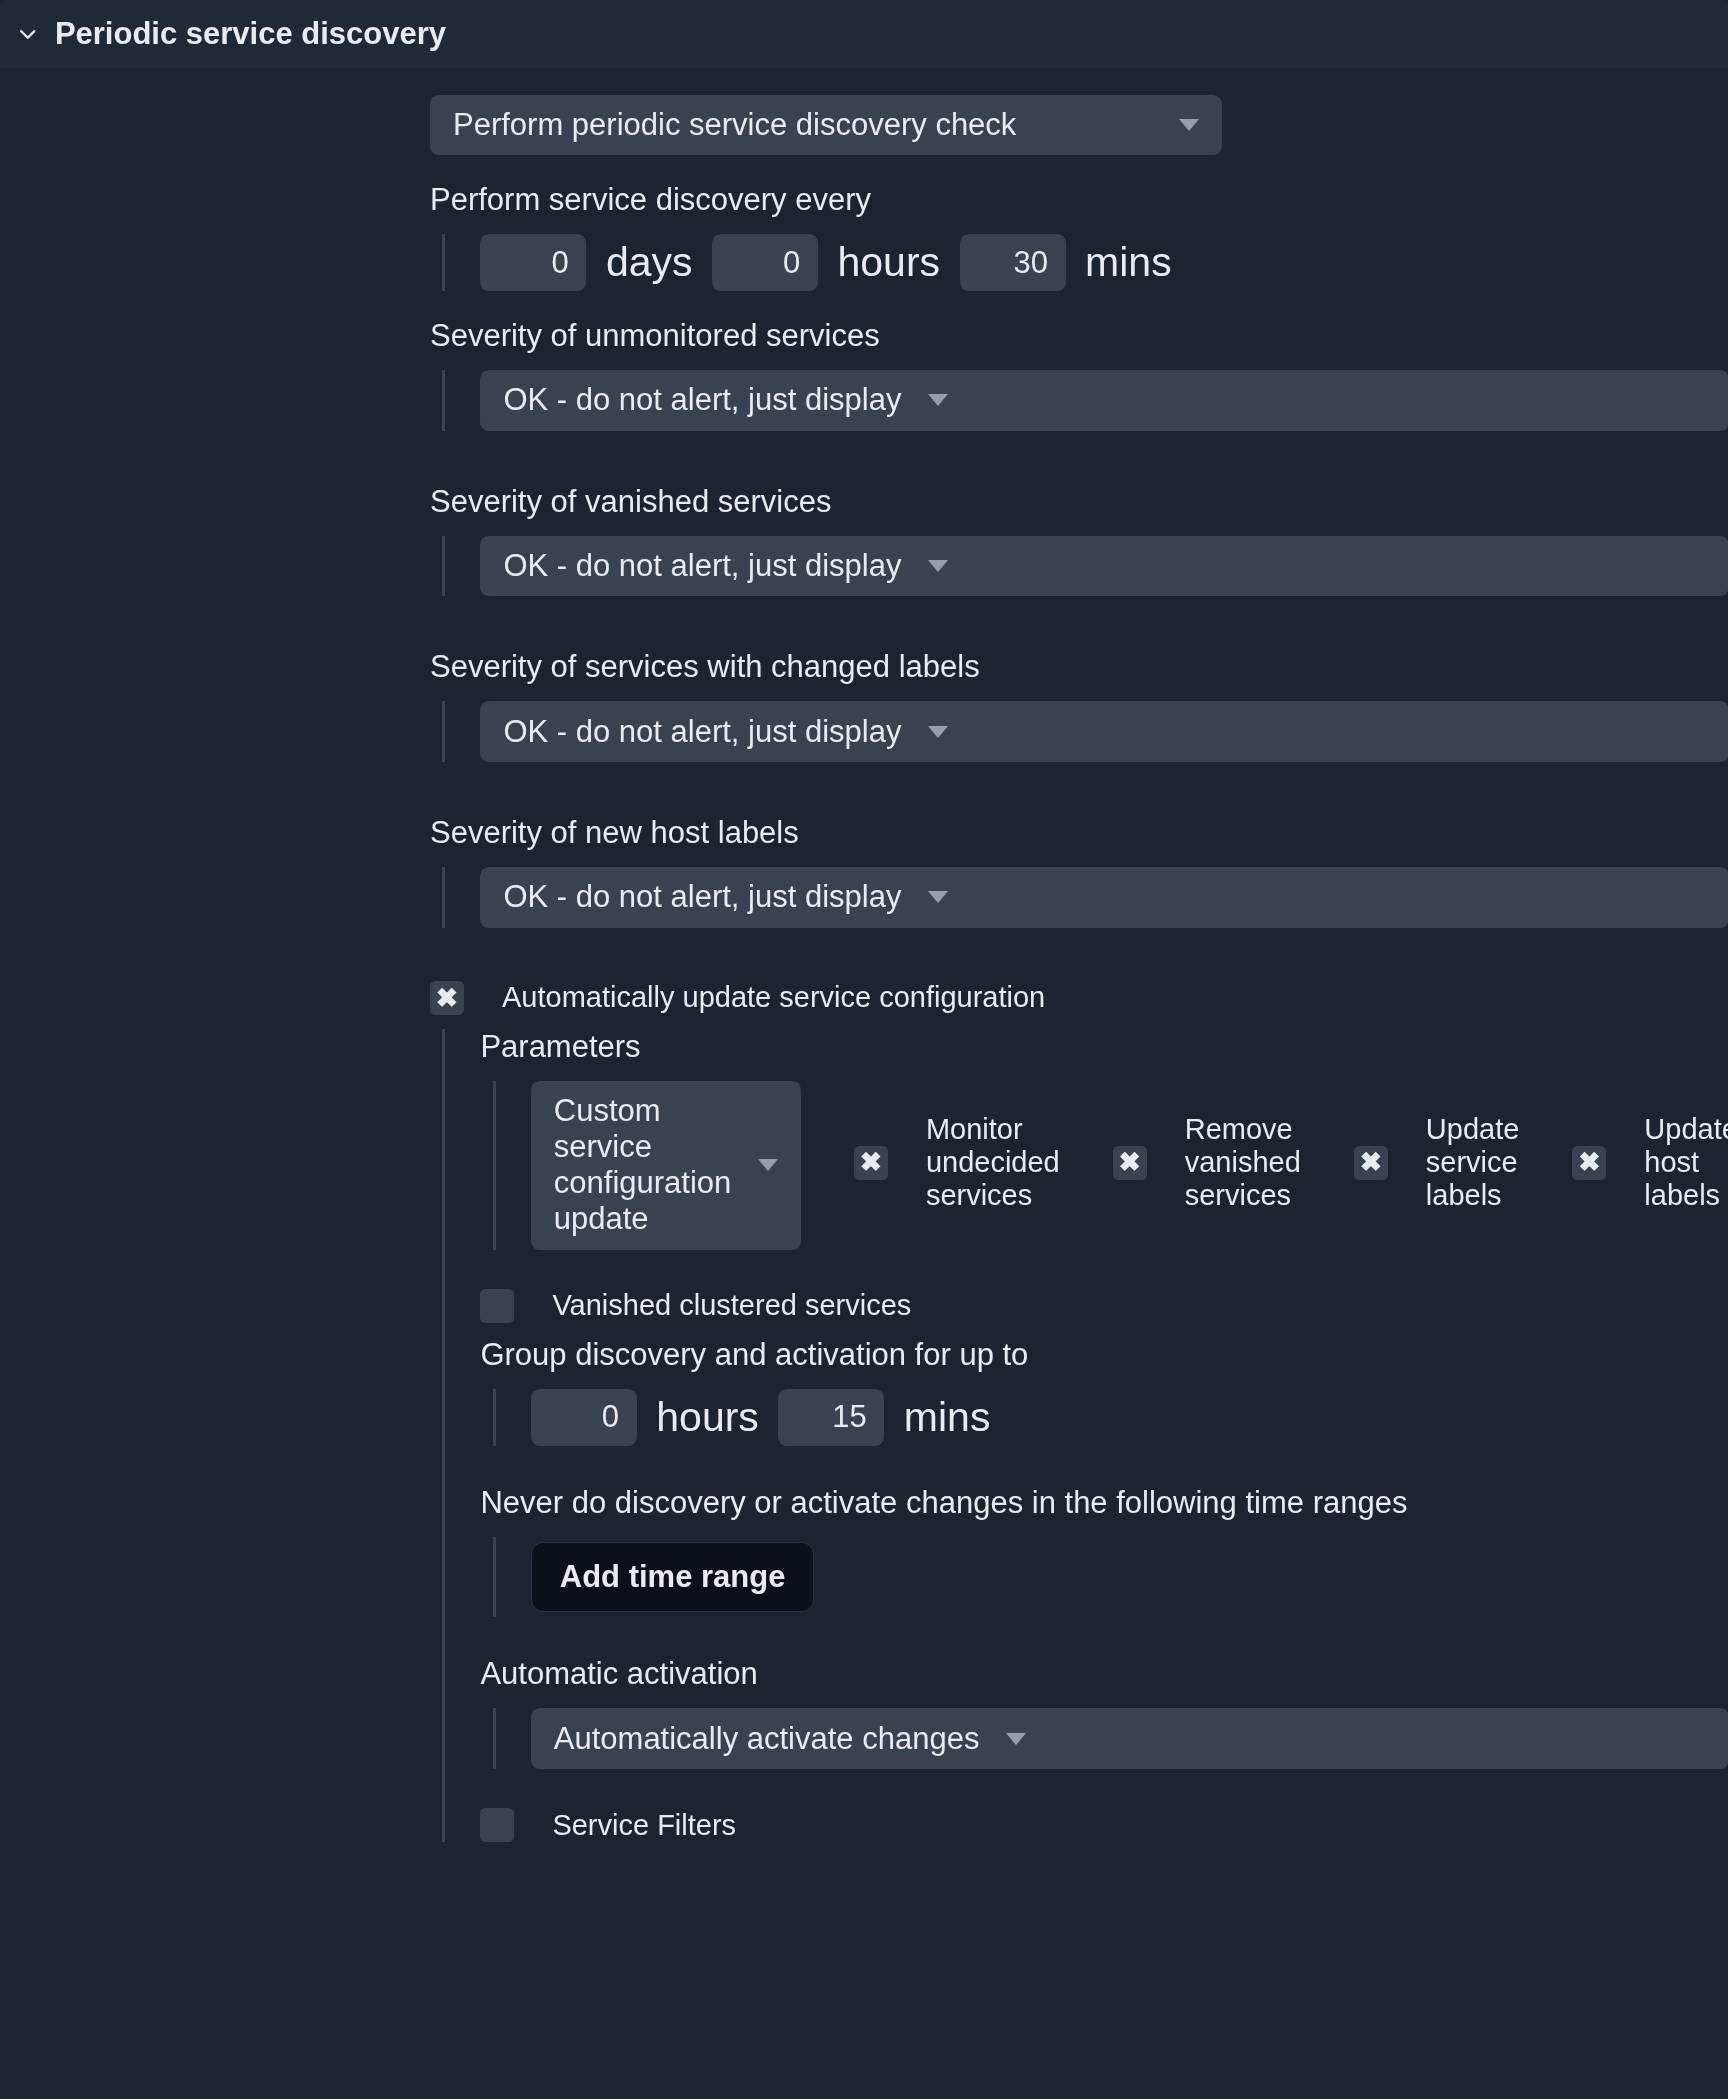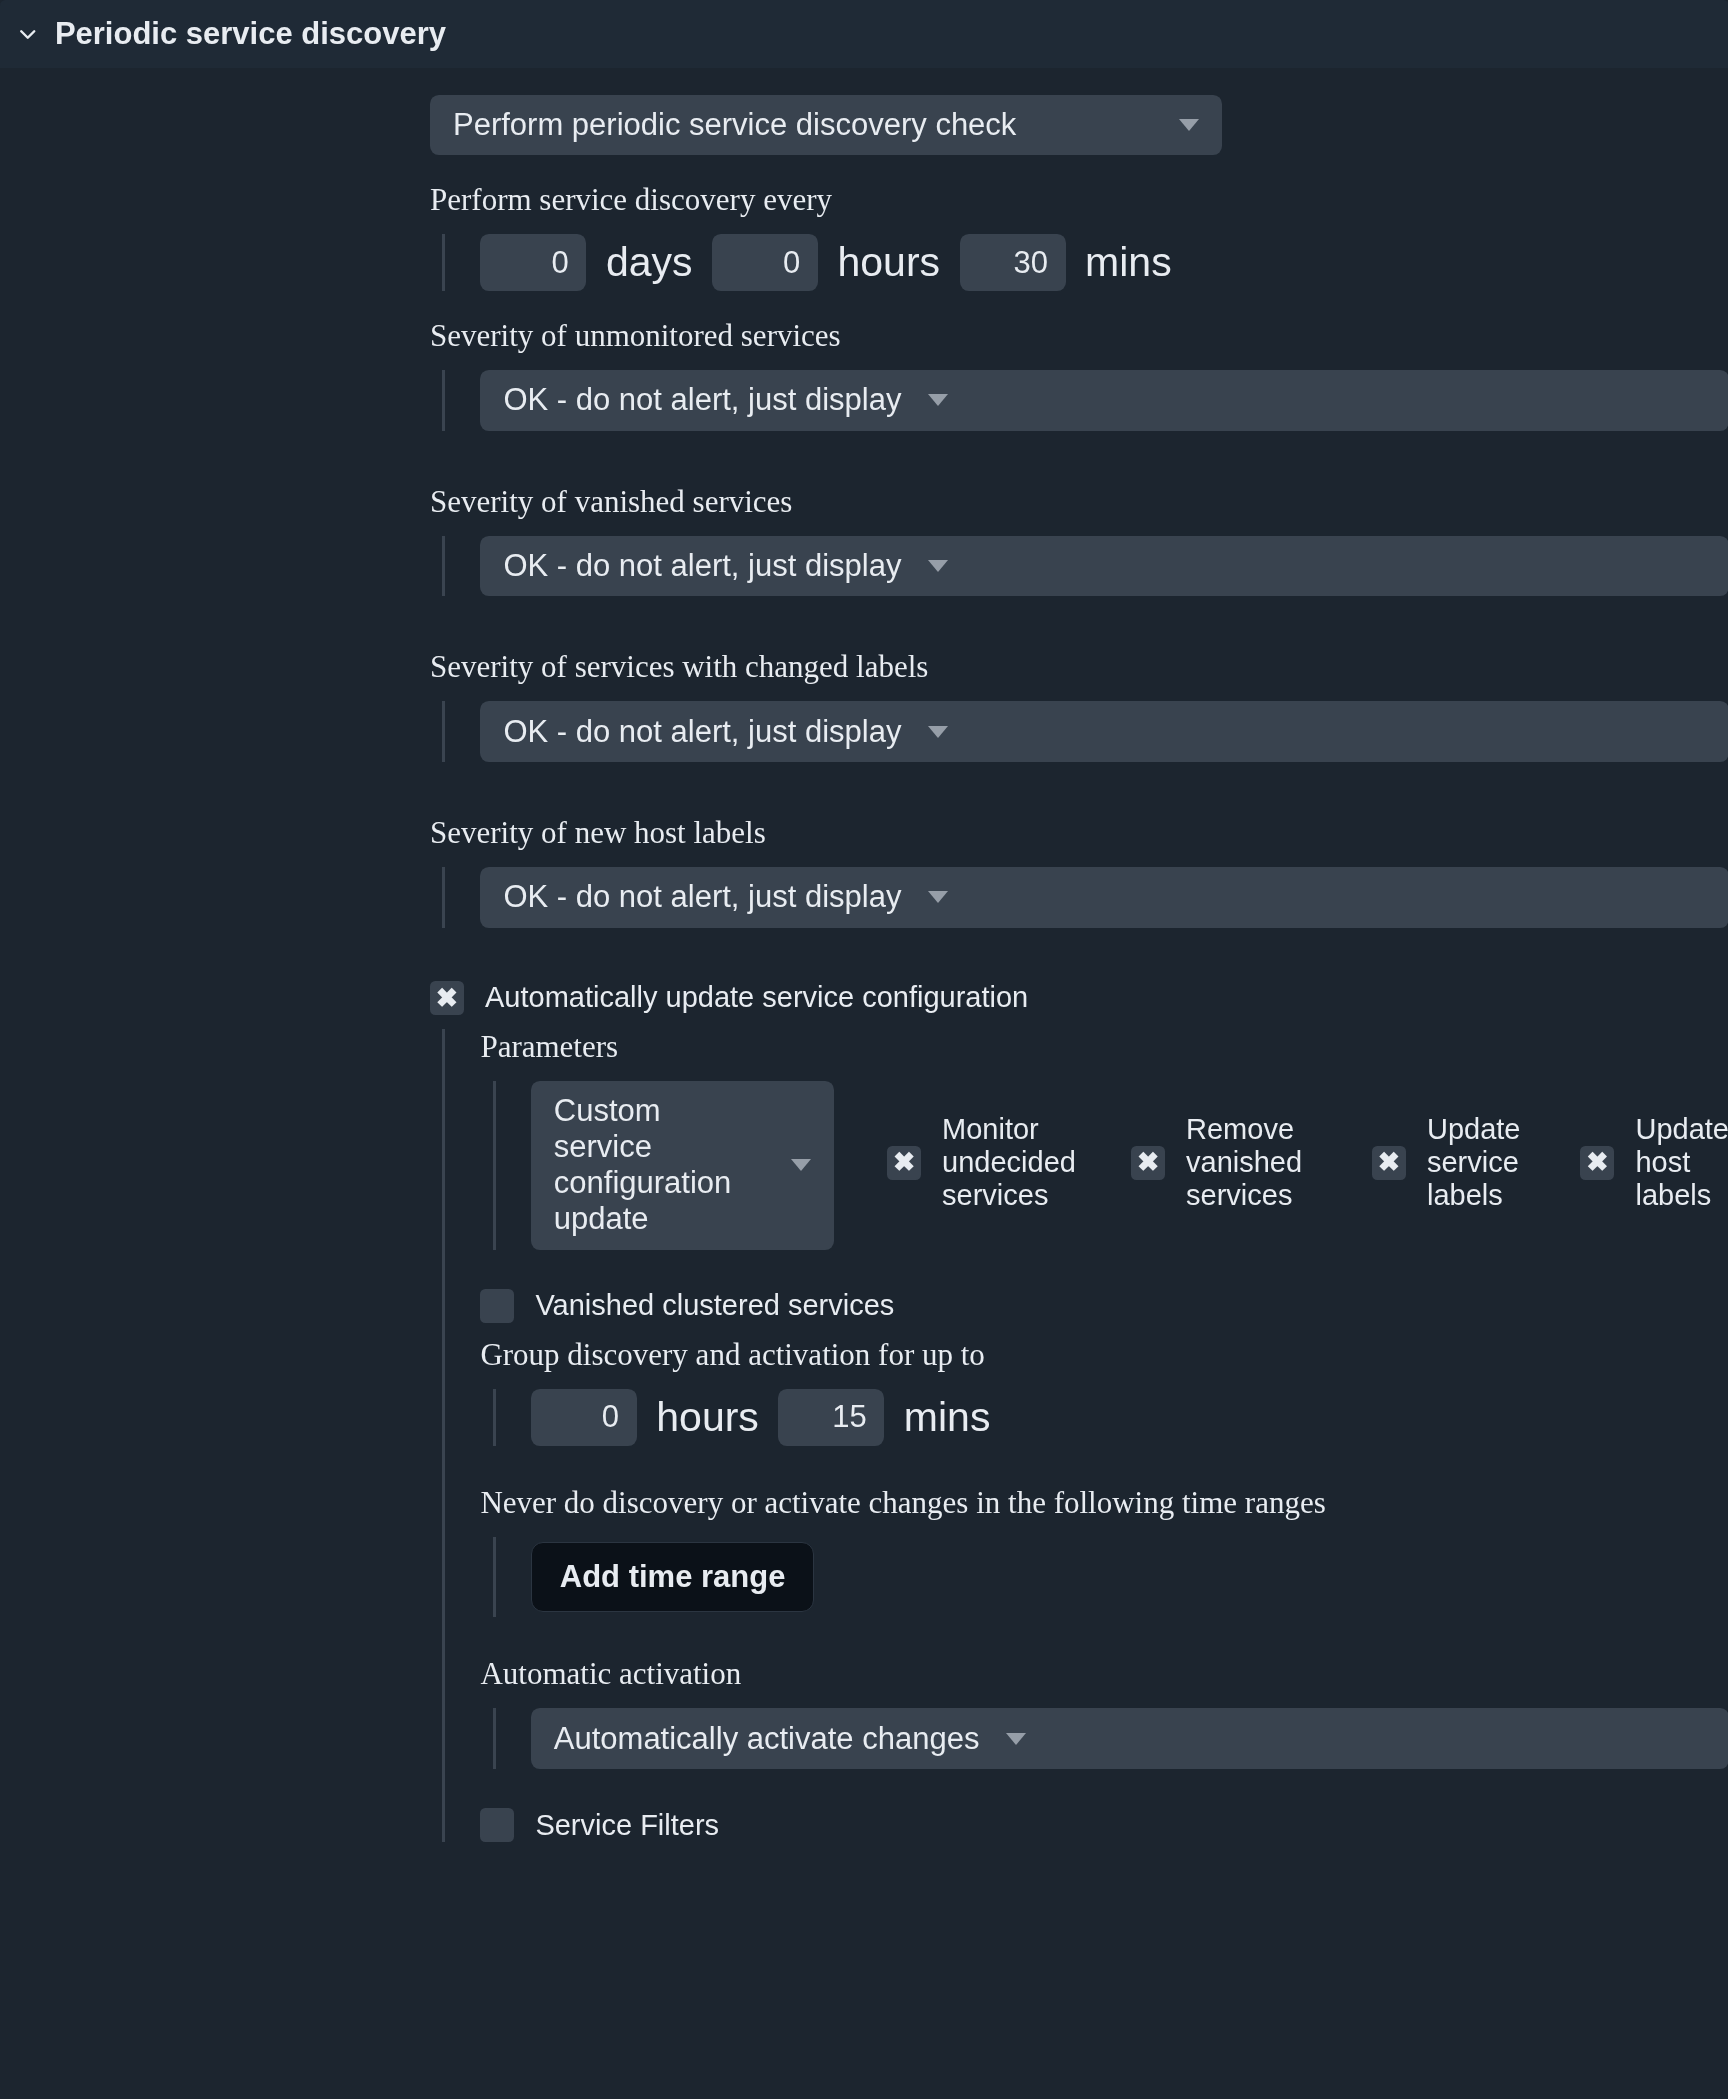--- a/index.html
+++ b/index.html
@@ -45,38 +45,38 @@
   .dropdown-wide { width: 792px; justify-content: space-between; }
   .tri-down {
     width: 0; height: 0;
     border-left: 10.6px solid transparent;
     border-right: 10.6px solid transparent;
     border-top: 12.4px solid #969ea8;
     display: inline-block;
     flex-shrink: 0;
   }
   .section { margin-top: 26.6px; margin-bottom: 53px;}
-  .section-label { font-size: 31px; margin-bottom: 16px; font-family: Liberation Serif, serif; }
+  .section-label { font-size: 31px; margin-bottom: 16px; }
   .indent-block {
     border-left: 3.5px solid #3a4450;
     padding-left: 35px;
     margin-left: 12.4px;
     display: flex; flex-direction: column; gap: 0;
   }
   .time-group { display:flex; align-items:center; gap:19.5px; }
   .num-input {
     background: #39434f;
     border-radius: 8.9px;
     width: 106px;
     padding: 10.6px 17.7px;
     text-align: right;
     font-size: 31px;
   }
   .unit { font-size: 41px; }
-  .check-row { display:flex; align-items:center; gap:21px; margin-top:3.5px; margin-bottom:8.9px;}
+  .check-row { display:flex; align-items:center; gap:38px; margin-top:3.5px; margin-bottom:8.9px;}
   .checkbox {
     width: 34px; height: 34px;
     background: #39434f;
     border-radius: 5.3px;
     display:inline-flex; align-items:center; justify-content:center;
     flex-shrink:0;
     cursor:pointer;
   }
   .checkbox.checked::before {
     content:"✖";

